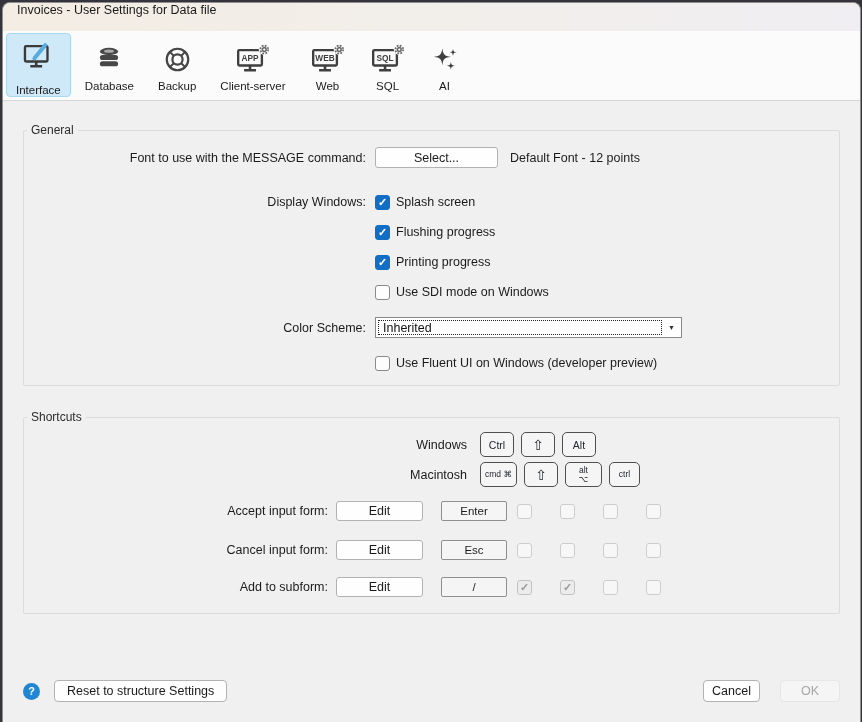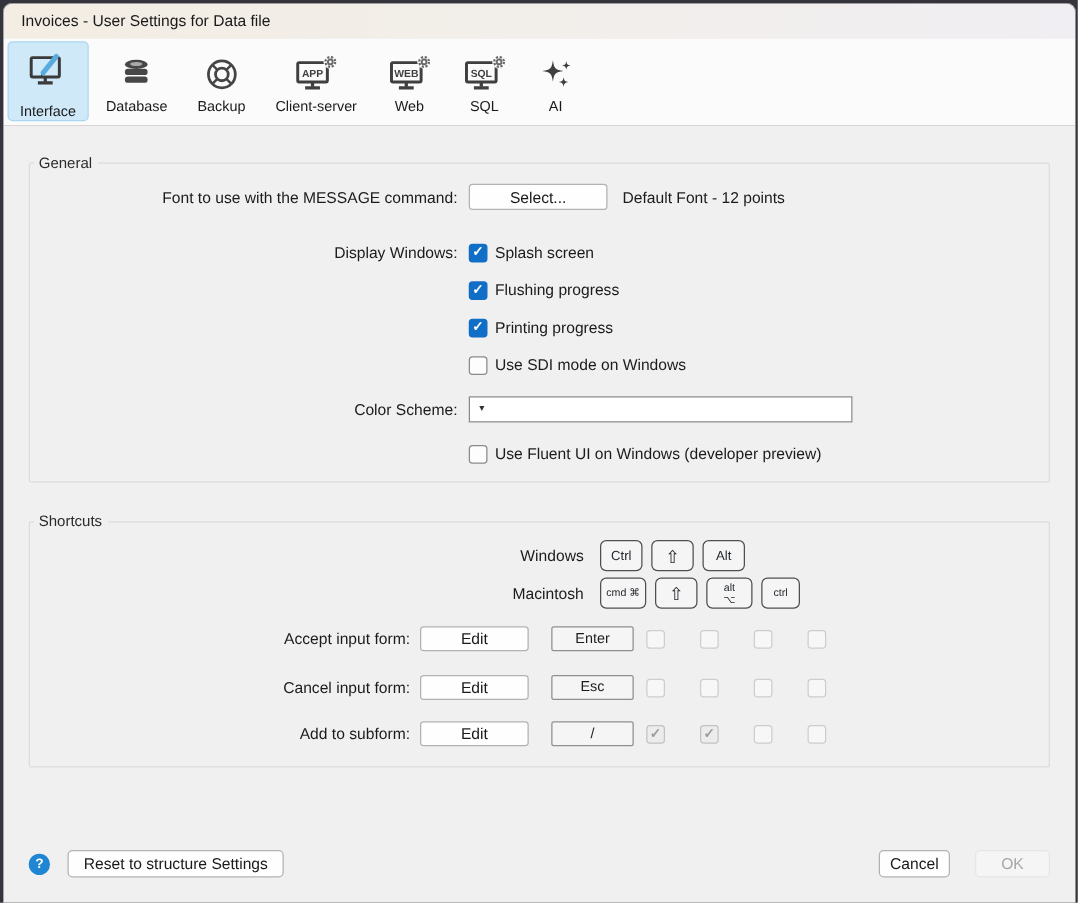--- a/index.html
+++ b/index.html
@@ -2,21 +2,21 @@
 <html><head>
 <meta charset="utf-8">
 <style>
   * { margin:0; padding:0; box-sizing:border-box; }
   html,body { width:862px; height:722px; background:#35343c; font-family:"Liberation Sans", sans-serif; overflow:hidden; }
 
   .dialog { position:absolute; top:2px; left:2px; width:859px; height:720px;
     background:#f0f0f0; border:1px solid #8e8e8e; border-bottom:none;
     border-radius:8px 8px 0 0; overflow:hidden; display:flex; flex-direction:column; }
 
-  .titlebar { height:28px; flex:0 0 28px; display:flex; align-items:center; padding-left:14px;
+  .titlebar { height:28px; flex:0 0 28px; display:flex; align-items:flex-start; padding-left:14px;
     background:linear-gradient(90deg,#f3ede3 0%,#f2eee9 45%,#f1eef3 100%);
     font-size:12.5px; color:#1a1a1a; }
 
   .toolbar { height:70px; flex:0 0 70px; background:#fbfbfb; border-bottom:1px solid #d6d6d6;
     display:flex; align-items:stretch; padding:2px 0 0 3px; gap:4px; }
   .tb-item { display:flex; flex-direction:column; align-items:center; justify-content:flex-start;
     padding:4px 9px 0 9px; border:1px solid transparent; border-radius:4px; height:64px; }
   .tb-item.selected { background:#cfe9f8; border-color:#a9d6f0;gap:12px; }
   .tb-icon { height:42px; display:flex; align-items:center; justify-content:center; }
   .tb-label { font-size:11.5px; color:#1a1a1a; white-space:nowrap; }
@@ -27,21 +27,21 @@
   fieldset.groupbox legend { font-size:12px; color:#2b2b2b; padding:0 4px; margin-left:3px; }
   .gb-general { margin-top:22px !important; }
   .gb-shortcuts { margin-top:24px !important; padding-bottom:16px !important; }
 
   .frow { display:flex; align-items:center; }
   .flabel { width:342px; text-align:right; font-size:12.5px; color:#1b1b1b; flex:0 0 342px; }
   .fgap { width:9px; flex:0 0 9px; }
 
   .btn { background:#fefefe; border:1px solid #b2b2b2; border-radius:3px; font-size:12.5px;
     color:#1a1a1a; display:flex; align-items:center; justify-content:center; font-family:inherit; }
-  .btn-select { width:111px; height:21px; }
+  .btn-select { width:123px; height:21px; }
   .btn-edit { width:87px; height:20px; }
 
   .value-text { font-size:12.5px; color:#1b1b1b; margin-left:12px; }
 
   .cb { width:15px; height:15px; flex:0 0 15px; border-radius:3px; border:1px solid #8a8a8a;
     background:#fdfdfd; display:flex; align-items:center; justify-content:center; }
   .cb::after { content:"✓"; font-size:11px; line-height:1; color:transparent; font-weight:bold; }
   .cb.checked { background:#116ec6; border-color:#116ec6; }
   .cb.checked::after { color:#ffffff; }
   .cb.disabled { border-color:#cdcdcd; background:#f7f7f7; }
@@ -234,20 +234,21 @@
             <span class="cb"></span>
             <span class="cb-label">Use SDI mode on Windows</span>
           </div>
         </div>
       </div>
 
       <div class="frow r-color">
         <span class="flabel">Color Scheme:</span>
         <span class="fgap"></span>
         <div class="combo">
+          <span class="combo-text">Inherited</span>
           <span class="combo-arrow">▼</span>
         </div>
       </div>
 
       <div class="frow r-fluent">
         <span class="flabel"></span>
         <span class="fgap"></span>
         <div class="cb-row">
           <span class="cb"></span>
           <span class="cb-label">Use Fluent UI on Windows (developer preview)</span>

